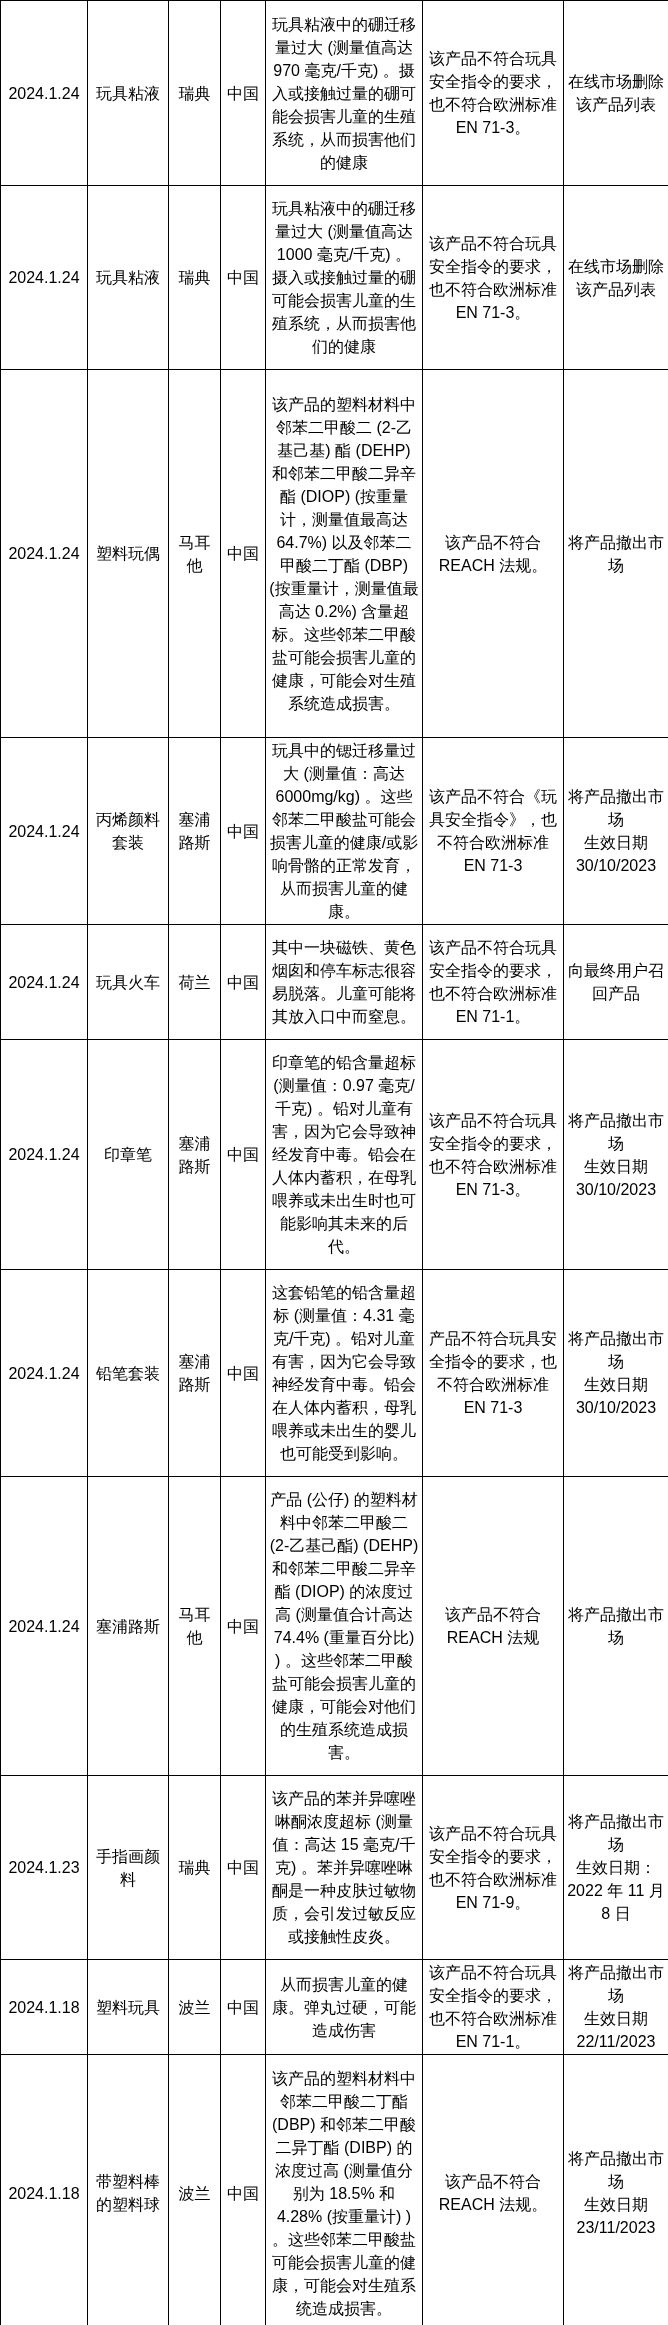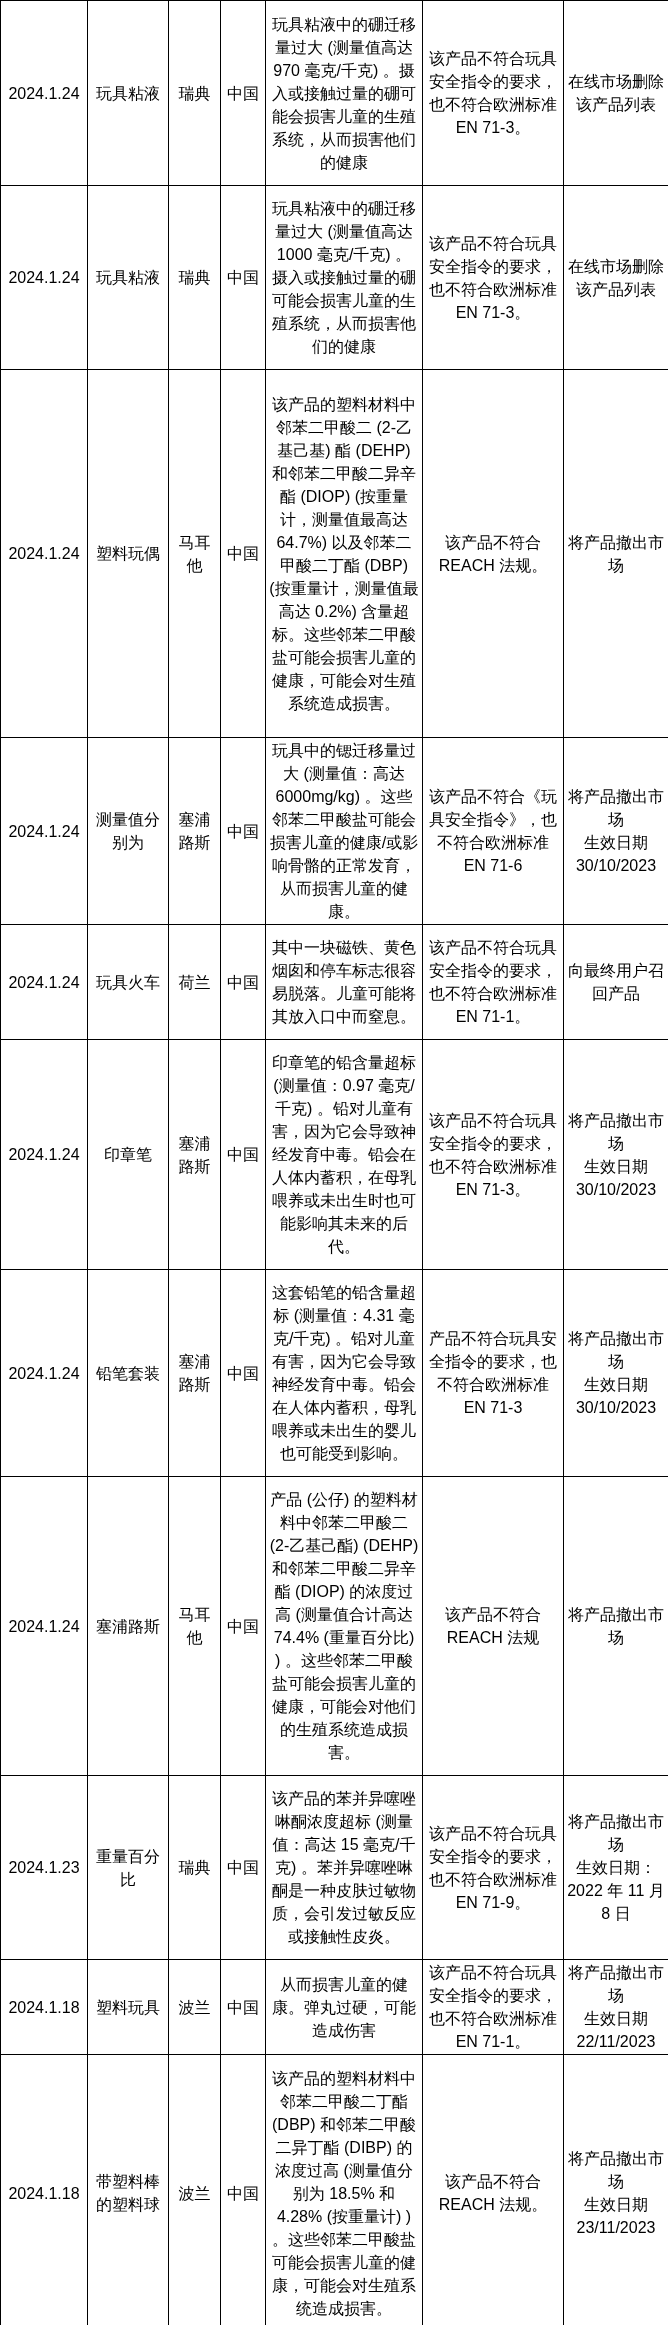--- a/index.html
+++ b/index.html
@@ -67,25 +67,25 @@
       <td>2024.1.24</td>
       <td>塑料玩偶</td>
       <td>马耳他</td>
       <td>中国</td>
       <td>该产品的塑料材料中邻苯二甲酸二 (2-乙基己基) 酯 (DEHP) 和邻苯二甲酸二异辛酯 (DIOP) (按重量计，测量值最高达 64.7%) 以及邻苯二甲酸二丁酯 (DBP) (按重量计，测量值最高达 0.2%) 含量超标。这些邻苯二甲酸盐可能会损害儿童的健康，可能会对生殖系统造成损害。</td>
       <td>该产品不符合 REACH 法规。</td>
       <td>将产品撤出市场</td>
     </tr>
     <tr style="height:184px">
       <td>2024.1.24</td>
-      <td>测量值分别为</td>
+      <td>丙烯颜料套装</td>
       <td>塞浦路斯</td>
       <td>中国</td>
       <td>玩具中的锶迁移量过大 (测量值：高达 6000mg/kg) 。这些邻苯二甲酸盐可能会损害儿童的健康/或影响骨骼的正常发育，从而损害儿童的健康。</td>
-      <td>该产品不符合《玩具安全指令》，也不符合欧洲标准 EN 71-6</td>
+      <td>该产品不符合《玩具安全指令》，也不符合欧洲标准 EN 71-3</td>
       <td>将产品撤出市场
 生效日期
 30/10/2023</td>
     </tr>
     <tr style="height:115px">
       <td>2024.1.24</td>
       <td>玩具火车</td>
       <td>荷兰</td>
       <td>中国</td>
       <td>其中一块磁铁、黄色烟囱和停车标志很容易脱落。儿童可能将其放入口中而窒息。</td>
@@ -118,21 +118,21 @@
       <td>2024.1.24</td>
       <td>塞浦路斯</td>
       <td>马耳他</td>
       <td>中国</td>
       <td>产品 (公仔) 的塑料材料中邻苯二甲酸二 (2-乙基己酯) (DEHP) 和邻苯二甲酸二异辛酯 (DIOP) 的浓度过高 (测量值合计高达 74.4% (重量百分比) ) 。这些邻苯二甲酸盐可能会损害儿童的健康，可能会对他们的生殖系统造成损害。</td>
       <td>该产品不符合 REACH 法规</td>
       <td>将产品撤出市场</td>
     </tr>
     <tr style="height:184px">
       <td>2024.1.23</td>
-      <td>重量百分比</td>
+      <td>手指画颜料</td>
       <td>瑞典</td>
       <td>中国</td>
       <td>该产品的苯并异噻唑啉酮浓度超标 (测量值：高达 15 毫克/千克) 。苯并异噻唑啉酮是一种皮肤过敏物质，会引发过敏反应或接触性皮炎。</td>
       <td>该产品不符合玩具安全指令的要求，也不符合欧洲标准 EN 71-9。</td>
       <td>将产品撤出市场
 生效日期：
 2022 年 11 月 8 日</td>
     </tr>
     <tr style="height:92px">
       <td>2024.1.18</td>

